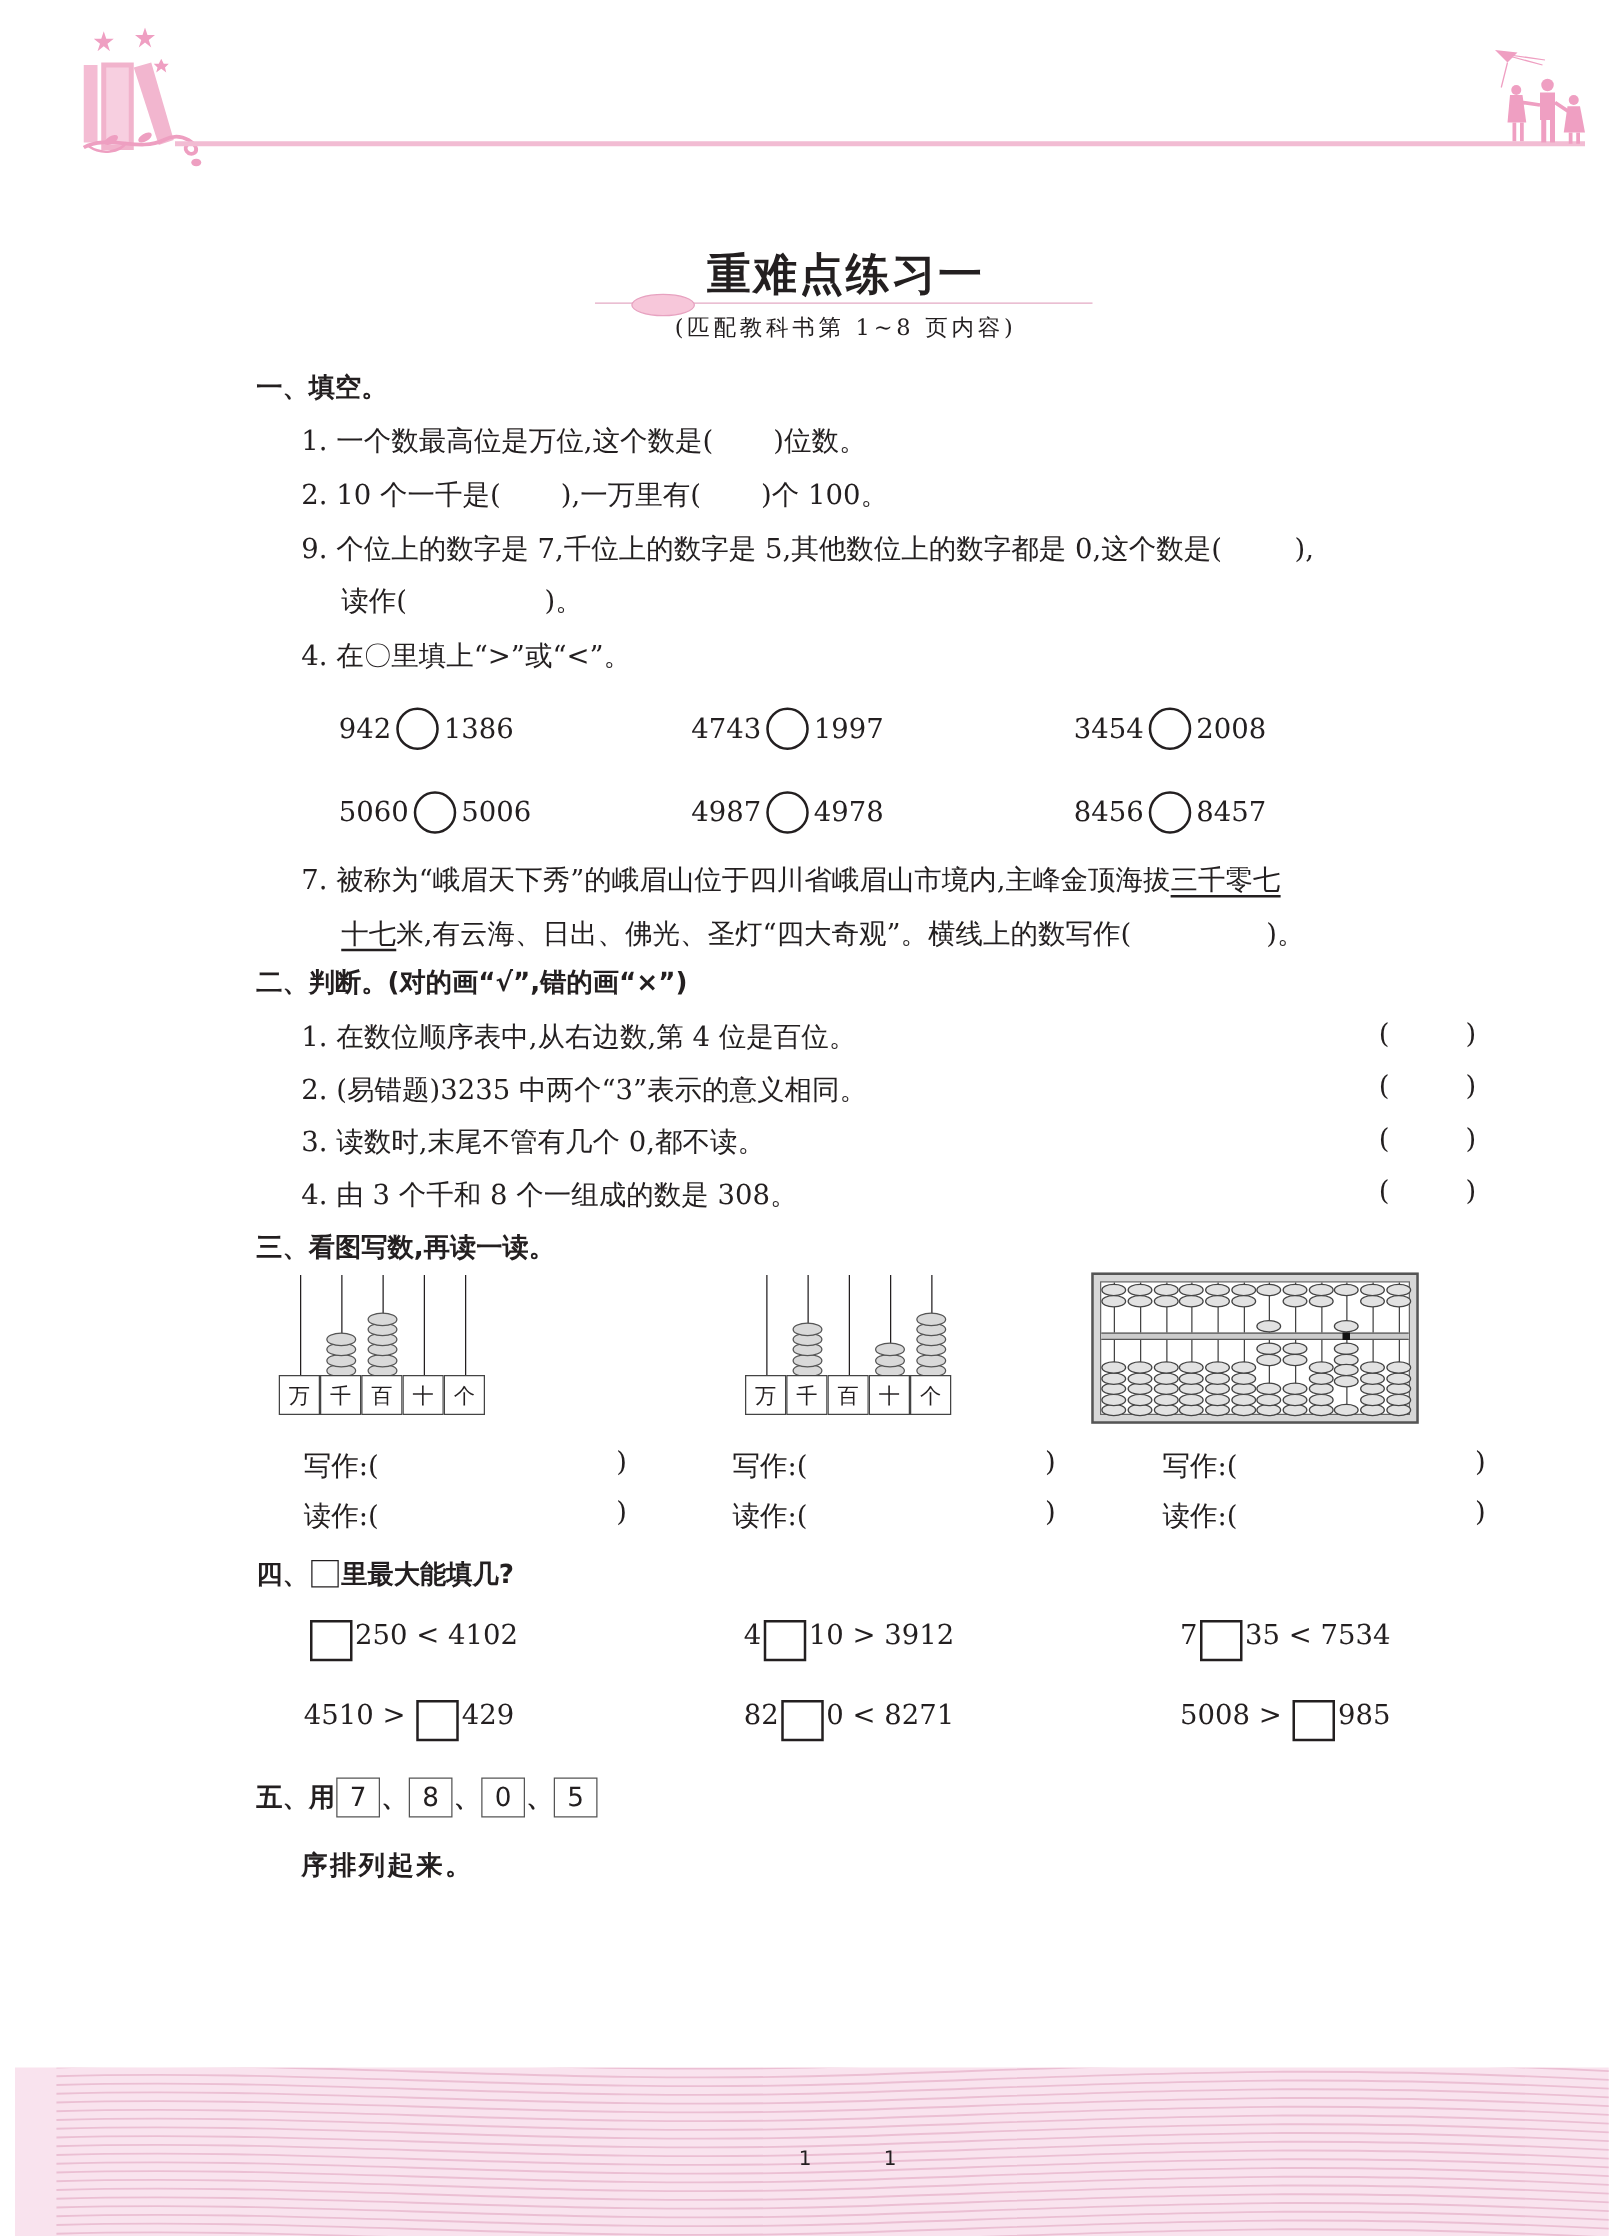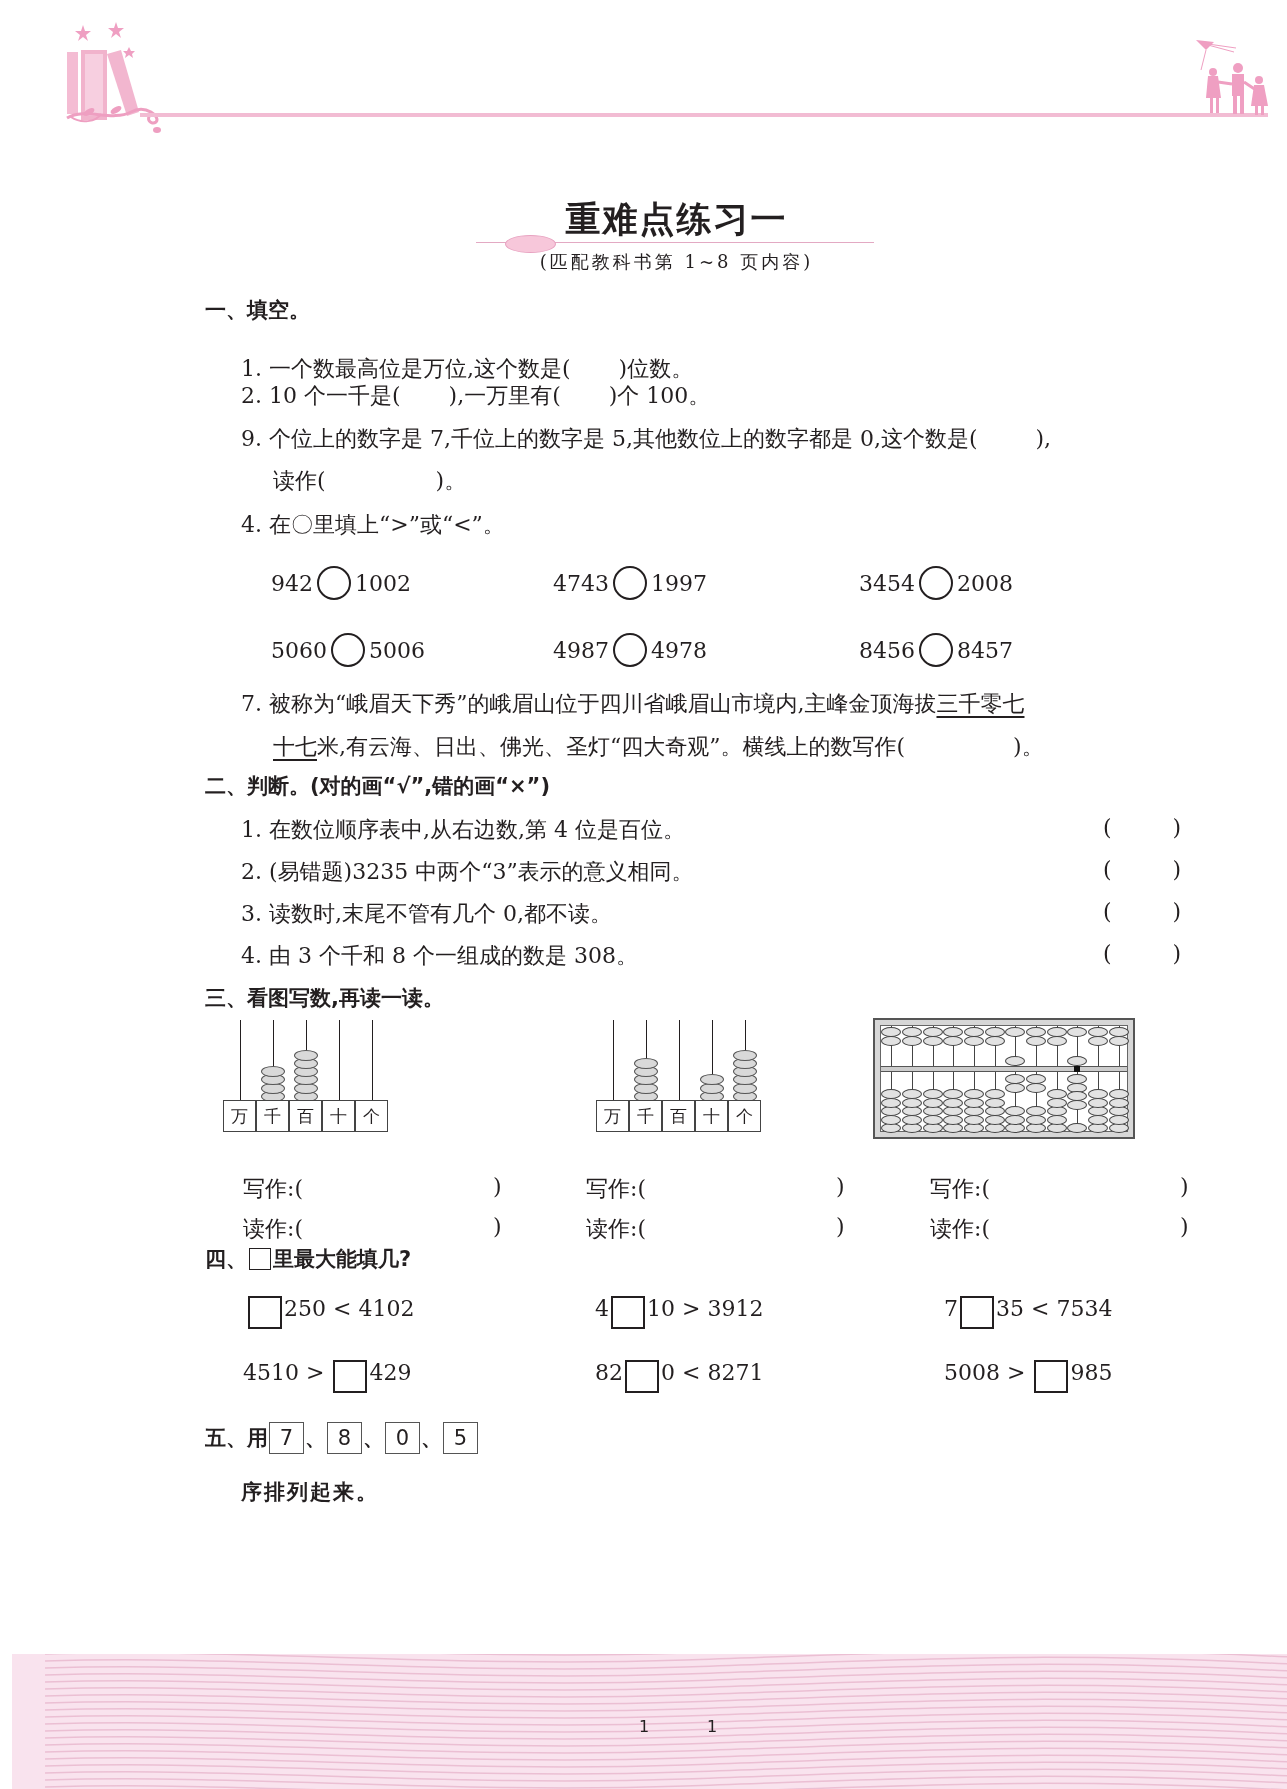--- a/index.html
+++ b/index.html
@@ -21,21 +21,21 @@
   .counter { position:absolute; }
   .rod { position:absolute; width:1px; background:#231f20; }
   .bead { position:absolute; width:22px; height:9px; border-radius:50%; background:#d9d9d9; border:1px solid #555; }
   .cell { position:absolute; top:0; width:33px; height:32px; border:1px solid #444; box-sizing:border-box; display:flex; align-items:center; justify-content:center; font-size:17px; background:#fff; }
   .abacus { left:873px; top:1018px; width:262px; height:121px; border:2px solid #555; background:#d7d7d7; box-sizing:border-box; }
   .abacus-inner { position:absolute; left:5px; top:5px; right:5px; bottom:5px; background:#fff; border:1px solid #666; }
   .ab-beam { position:absolute; left:0; right:0; top:40px; height:4px; background:#ccc; border-top:1px solid #555; border-bottom:1px solid #555; }
   .ab-rod { position:absolute; top:0; bottom:0; width:1px; background:#444; }
   .ab-bead { position:absolute; width:18px; height:8px; border-radius:50%; background:#e2e2e2; border:1px solid #444; }
   .ab-dot { position:absolute; width:6px; height:6px; background:#111; }
-  .wr { font-size:22px; white-space:nowrap; display:flex;margin-top:16px; }
+  .wr { font-size:22px; white-space:nowrap; display:flex; }
   .box { display:inline-block; width:30px; height:30px; border:2px solid #231f20; vertical-align:middle; margin:0 2px; box-sizing:border-box; }
   .ineq { font-size:22px; white-space:nowrap; display:flex; }
   .card { display:inline-block; width:33px; height:30px; border:1px solid #555; text-align:center; line-height:30px; font-family:"DejaVu Sans","Liberation Sans",sans-serif; font-size:21px; font-weight:normal; margin:0 1px; vertical-align:middle; }
   .footer { left:12px; top:1654px; width:1264px; height:135px; background:#f9e3ee; overflow:hidden; }
   .page-no { font-family:"DejaVu Sans","Liberation Sans",sans-serif; font-size:16px; top:1717px; }
 </style>
 </head>
 <body>
 
 <div class="abs" style="left:28px;top:22px;width:130px;height:115px;">
@@ -75,38 +75,38 @@
   </svg>
 </div>
 
 <div class="abs title">重难点练习一</div>
 <div class="abs sub-line"></div>
 <div class="abs sub-dot"></div>
 <div class="abs subtitle">(匹配教科书第 1~8 页内容)</div>
 
 <div class="abs sec" style="top:296px;">一、填空。</div>
 
-<div class="abs line" style="top:338px;margin-top:16px;">
+<div class="abs line" style="top:338px;">
   <span>1. 一个数最高位是万位,这个数是(</span><span class="blank" style="width:48px"></span><span>)位数。</span>
 </div>
 <div class="abs line" style="top:381px;">
   <span>2. 10 个一千是(</span><span class="blank" style="width:48px"></span><span>),一万里有(</span><span class="blank" style="width:48px"></span><span>)个 100。</span>
 </div>
 <div class="abs line" style="top:424px;">
   <span>9. 个位上的数字是 7,千位上的数字是 5,其他数位上的数字都是 0,这个数是(</span><span class="blank" style="width:58px"></span><span>),</span>
 </div>
 <div class="abs line" style="top:466px;left:240px;">
   <span>读作(</span><span class="blank" style="width:110px"></span><span>)。</span>
 </div>
 <div class="abs line" style="top:510px;text-align:right;">4. 在〇里填上“&gt;”或“&lt;”。</div>
 
 <div class="abs cmp" style="left:238px;top:566px;">
     <span>942</span>
     <span class="circle"></span>
-    <span>1002</span>
+    <span>1386</span>
   </div>
 <div class="abs cmp" style="left:520px;top:566px;">
     <span>4743</span>
     <span class="circle"></span>
     <span>1997</span>
   </div>
 <div class="abs cmp" style="left:826px;top:566px;">
     <span>3454</span>
     <span class="circle"></span>
     <span>2008</span>

